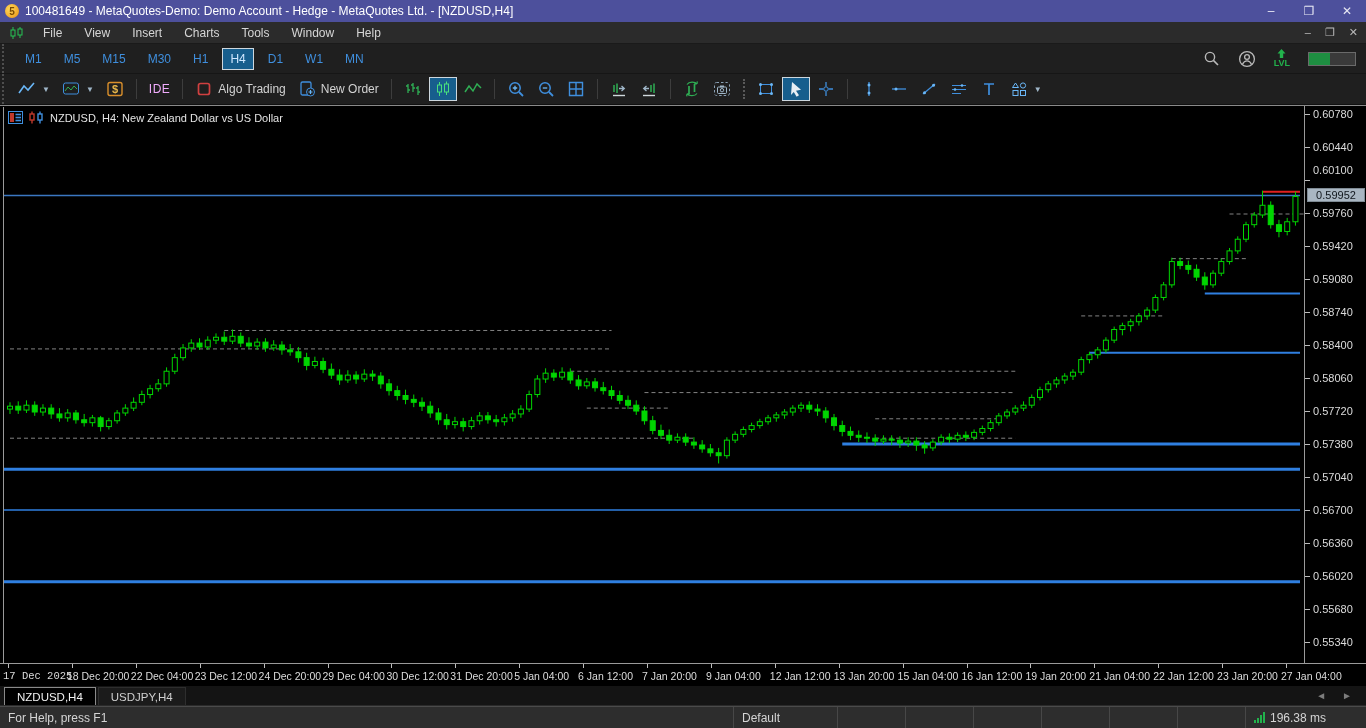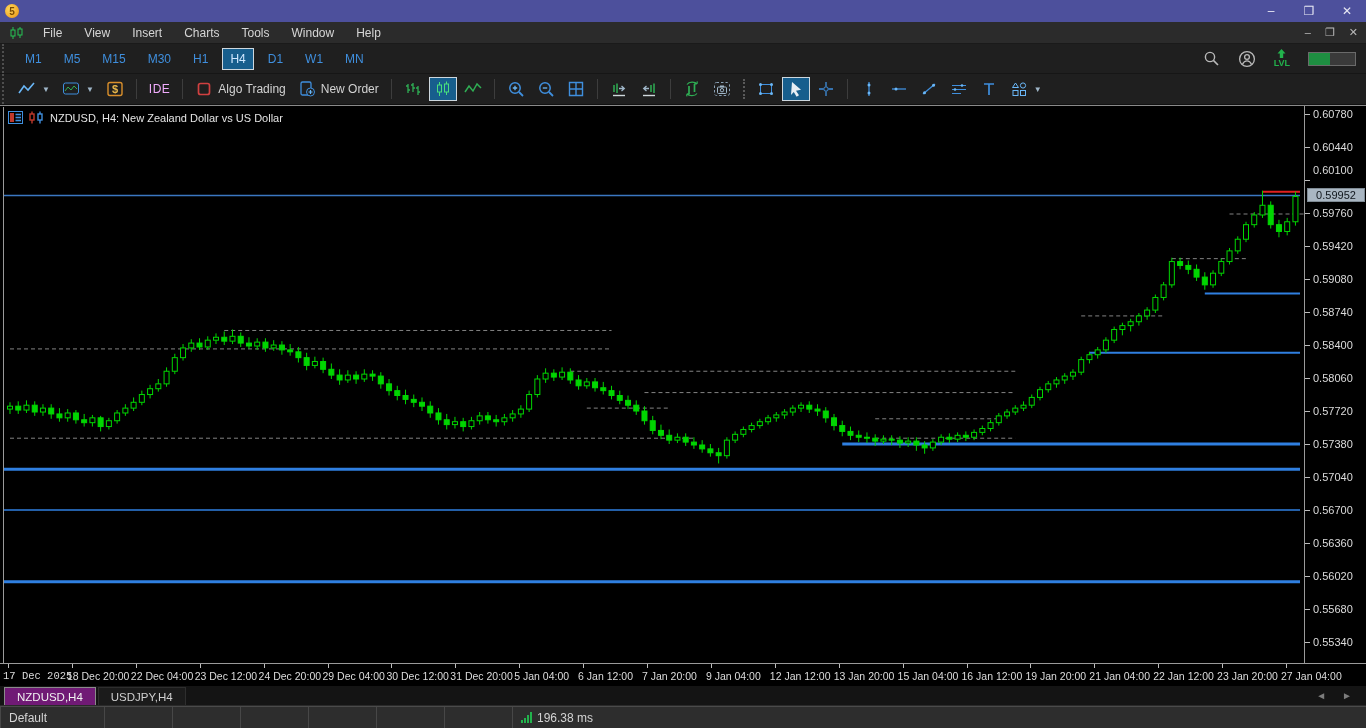--- a/index.html
+++ b/index.html
@@ -37,35 +37,36 @@
   .price-axis { position:absolute; right:0; top:0; width:62px; height:558px; border-left:1px solid #9a9a9a; background:#000; }
   .price-tick { position:absolute; left:0; width:5px; height:1px; background:#bdbdbd; }
   .price-label { position:absolute; left:8px; color:#dcdcdc; font-size:11px; }
   .price-badge { position:absolute; left:2px; width:58px; height:14px; background:#a9b6c2; border:1px solid #7f8b95;
                  color:#10161c; font-size:11px; text-align:center; line-height:13px; }
   .time-axis { position:relative; height:23px; background:#000; border-top:1px solid #9a9a9a; }
   .time-tick { position:absolute; top:0; width:1px; height:4px; background:#bdbdbd; }
   .time-label { position:absolute; top:6px; color:#dcdcdc; font-size:10.5px; white-space:nowrap; }
   .tabbar { height:20px; background:#141414; display:flex; align-items:flex-end; border-bottom:1px solid #2a2a2a; }
   .tab { height:18px; padding:0 12px; font-size:11.5px; color:#cfcfcf; display:flex; align-items:center; background:#1b1b1b; border:1px solid #2e2e2e; border-bottom:none; }
-  .tab.active { background:#701a75; color:#f0f0f0; border-color:#8a8a8a; }
+  .tab.active { background:#000000; color:#f0f0f0; border-color:#8a8a8a; }
   .tab-arrows { margin-left:auto; display:flex; gap:16px; padding:0 14px 4px 0; color:#7c7c7c; font-size:10px; }
   .statusbar { height:22px; background:#2d2d2d; border-top:1px solid #4a4a4a; display:flex; align-items:stretch; color:#d4d4d4; font-size:12px; }
   .status-cell { display:flex; align-items:center; padding:0 8px; border-left:1px solid #474747; }
   .status-help { flex:1; border-left:none; padding-left:8px; display:flex; align-items:center; }
   .ping-cell { width:121px; display:flex; align-items:center; gap:5px; justify-content:flex-start; }
   .sigbars { display:flex; align-items:flex-end; gap:1px; height:11px; }
   .sigbars span { width:2px; background:#22b24c; display:block; }
   svg { display:block; }
 </style>
 </head>
 <body>
 
 <div class="titlebar">
   <div class="app-ico">5</div>
+  <span>100481649 - MetaQuotes-Demo: Demo Account - Hedge - MetaQuotes Ltd. - [NZDUSD,H4]</span>
   <div class="win-controls">
     <div class="win-btn">–</div>
     <div class="win-btn">❐</div>
     <div class="win-btn">✕</div>
   </div>
 </div>
 
 <div class="menubar">
   <span class="mt-ico">
     <svg width="16" height="14" viewBox="0 0 16 14">
@@ -807,20 +808,21 @@
       <div class="tab active">NZDUSD,H4</div>
       <div class="tab">USDJPY,H4</div>
     </div>
   <div class="tab-arrows">
     <span>◄</span>
     <span>►</span>
   </div>
 </div>
 
 <div class="statusbar">
+  <div class="status-help">For Help, press F1</div>
   <div id="status-cells" style="display:flex;">
       <div class="status-cell" style="width: 104px;">Default</div>
       <div class="status-cell" style="width: 68px;"></div>
       <div class="status-cell" style="width: 68px;"></div>
       <div class="status-cell" style="width: 68px;"></div>
       <div class="status-cell" style="width: 68px;"></div>
       <div class="status-cell" style="width: 68px;"></div>
       <div class="status-cell" style="width: 68px;"></div>
     </div>
   <div class="status-cell ping-cell">

